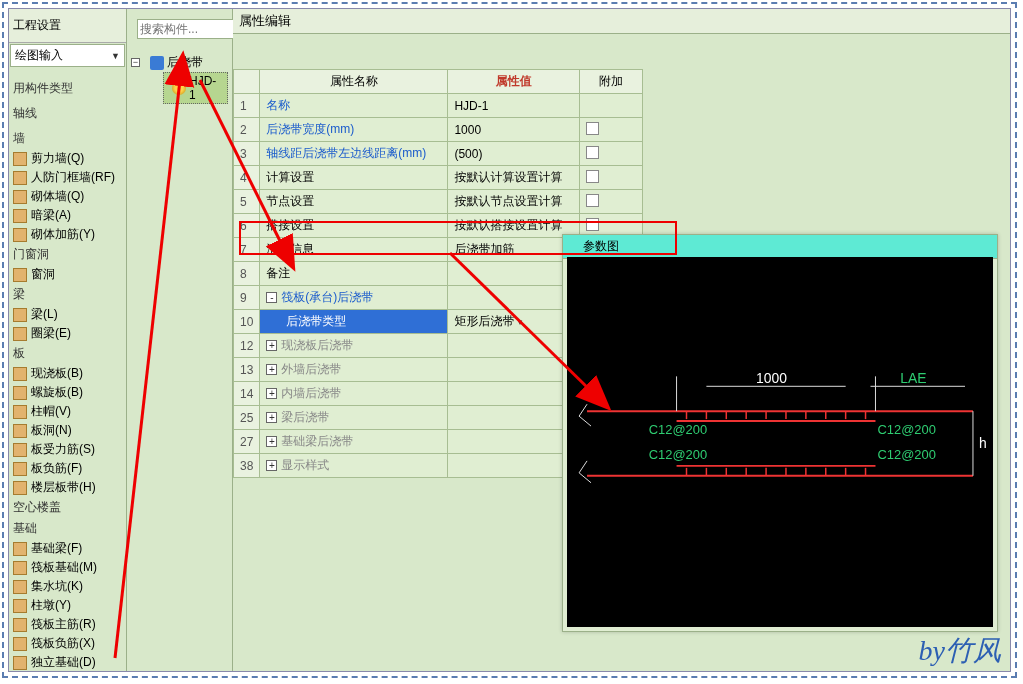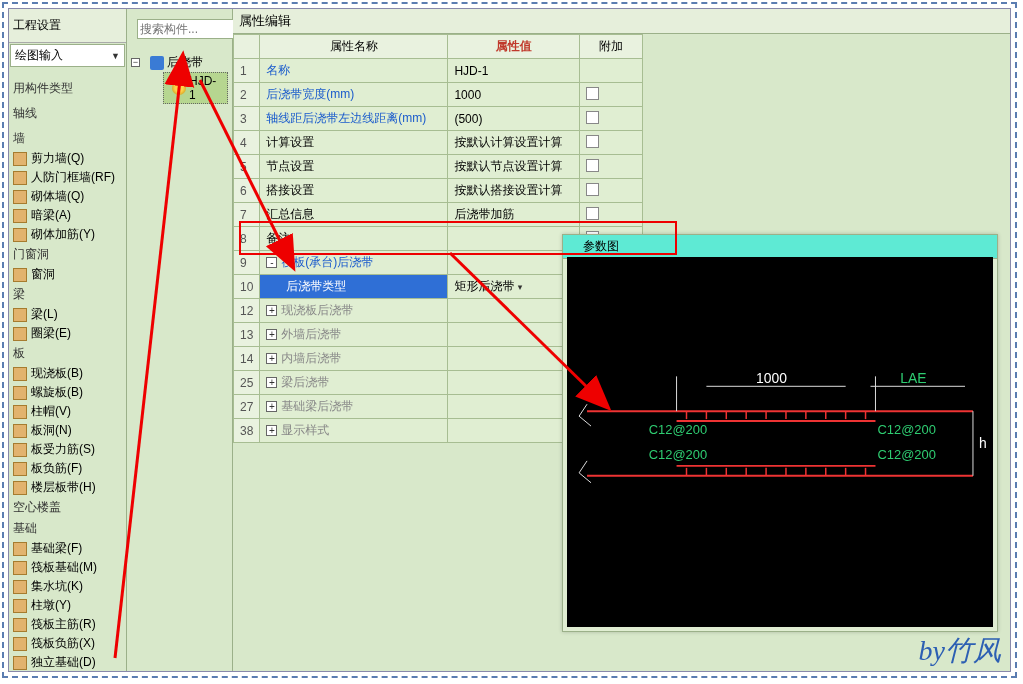--- a/index.html
+++ b/index.html
@@ -147,20 +147,21 @@
   color:#333;
 }
 
 
 .right-col {
   flex: 1;
   background: #d8e8ca;
   position: relative;
   display: flex;
   flex-direction: column;
+  gap: 35px;
 }
 .prop-header {
   background: #e6efdb;
   padding: 3px 6px;
   border-bottom: 1px solid #9bb089;
   font-size: 13px;
 }
 .prop-table {
   border-collapse: collapse;
   width: 410px;

